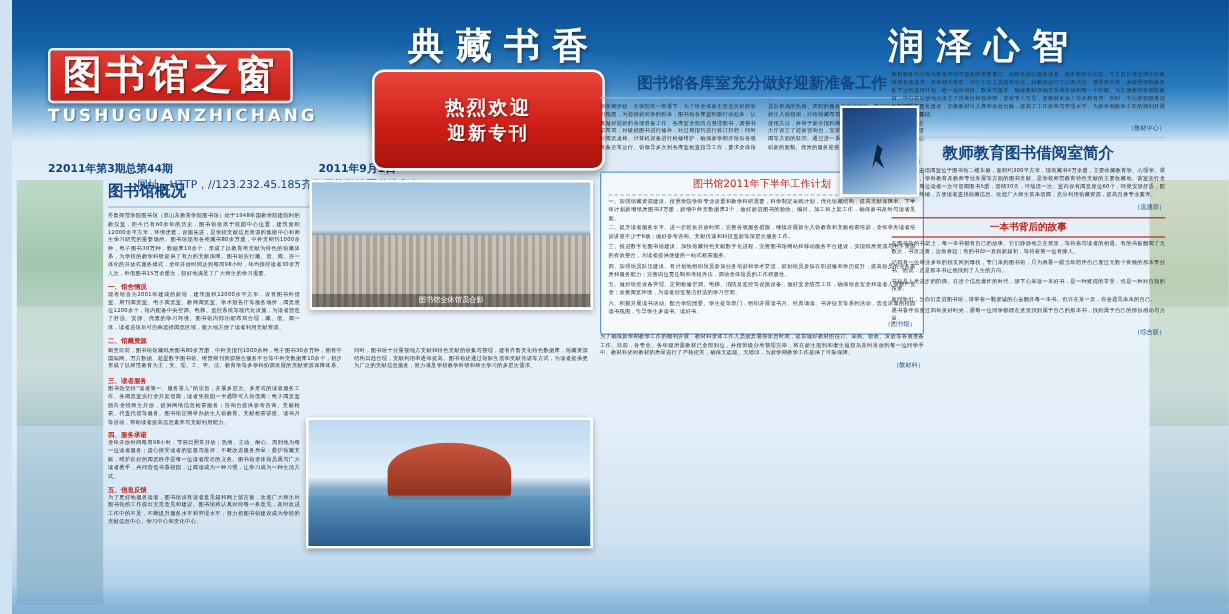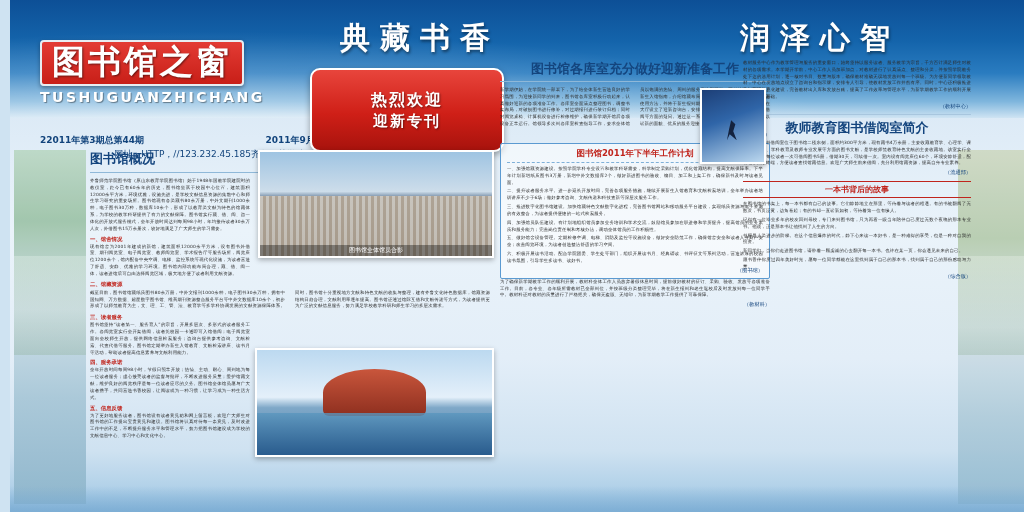--- a/index.html
+++ b/index.html
@@ -61,21 +61,21 @@
   .issue-line{
     position:absolute;left:30px;top:134px;width:290px;
     display:flex;justify-content:space-between;color:#12447c;font-size:9px;font-weight:bold;text-align:center;
   }
   .issue-line2{
     position:absolute;left:30px;top:148px;width:310px;
     display:flex;justify-content:flex-end;color:#12447c;font-size:9px;
   }
   
   .seal{
-    position:absolute;left:300px;top:68px;width:190px;height:80px;
+    position:absolute;left:300px;top:58px;width:190px;height:80px;
     background:linear-gradient(180deg,#e8453c 0%,#cf1f17 55%,#a8130d 100%);
     border:2px solid #fff;border-radius:10px;
     box-shadow:0 3px 6px rgba(0,0,0,.35);
     display:flex;flex-direction:column;align-items:center;justify-content:center;
     color:#fff;font-weight:bold;
   }
   .seal div{font-size:15px;line-height:1.35;letter-spacing:2px;text-shadow:1px 1px 2px rgba(0,0,0,.45);}
   .seal .big{font-size:16px;}
   
   .col{position:absolute;top:60px;}
@@ -88,21 +88,21 @@
     color:#2b2b2b;font-size:4.4px;line-height:1.55;text-align:justify;
     letter-spacing:.2px;
   }
   .body-text p{margin:0 0 2px 0;}
   
   .boxed{
     border:1px solid #5b9ad1;background:rgba(255,255,255,.55);
     padding:4px 6px;margin-top:5px;border-radius:2px;
   }
   .boxed-title{
-    text-align:center;font-size:8.5px;font-weight:bold;color:#12447c;
+    text-align:center;font-size:8.5px;font-weight:normal;color:#12447c;
     border-bottom:1px dashed #7fb0d8;padding-bottom:2px;margin-bottom:3px;
   }
   .boxed-title.red{color:#c0241c;}
   
   .main-article{
     position:absolute;left:80px;top:150px;width:400px;
   }
   .main-title{
     color:#14457e;font-weight:bold;font-size:13px;margin-bottom:4px;
   }

